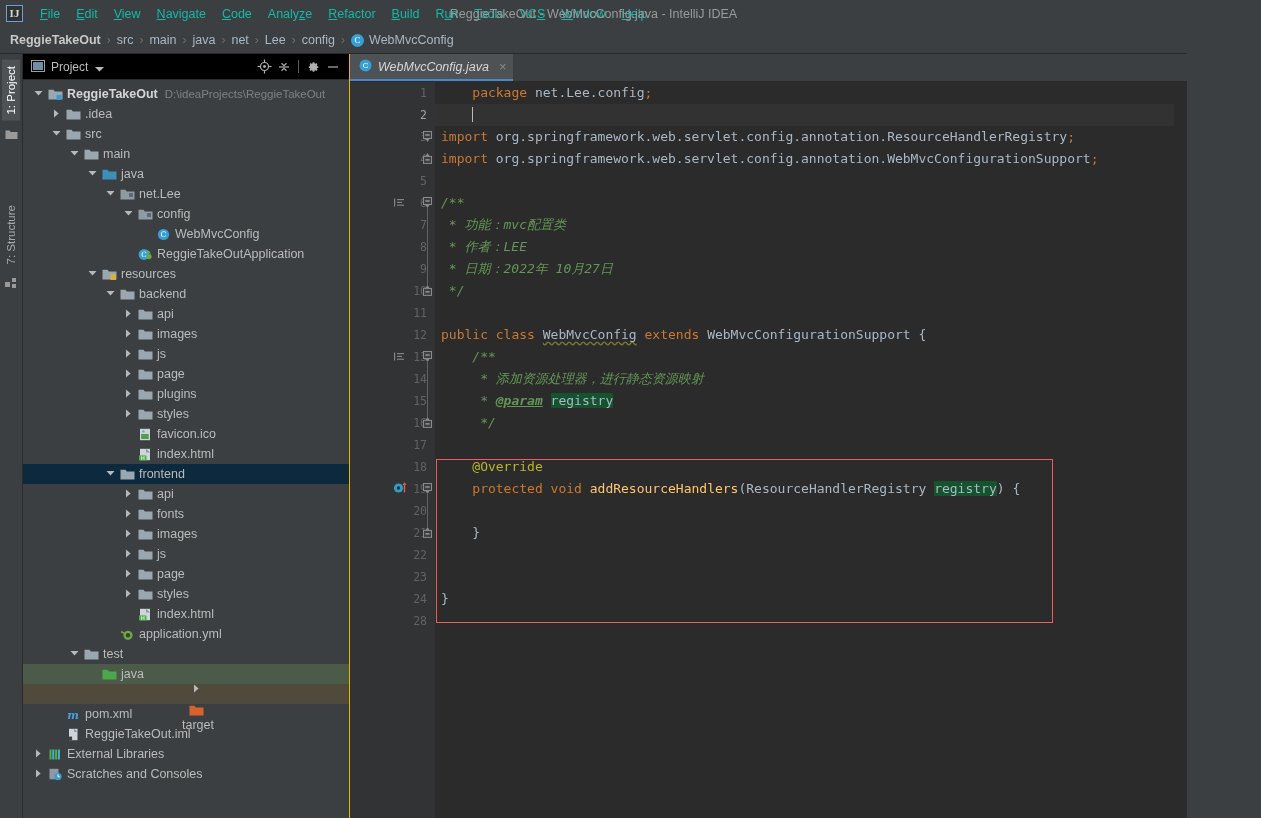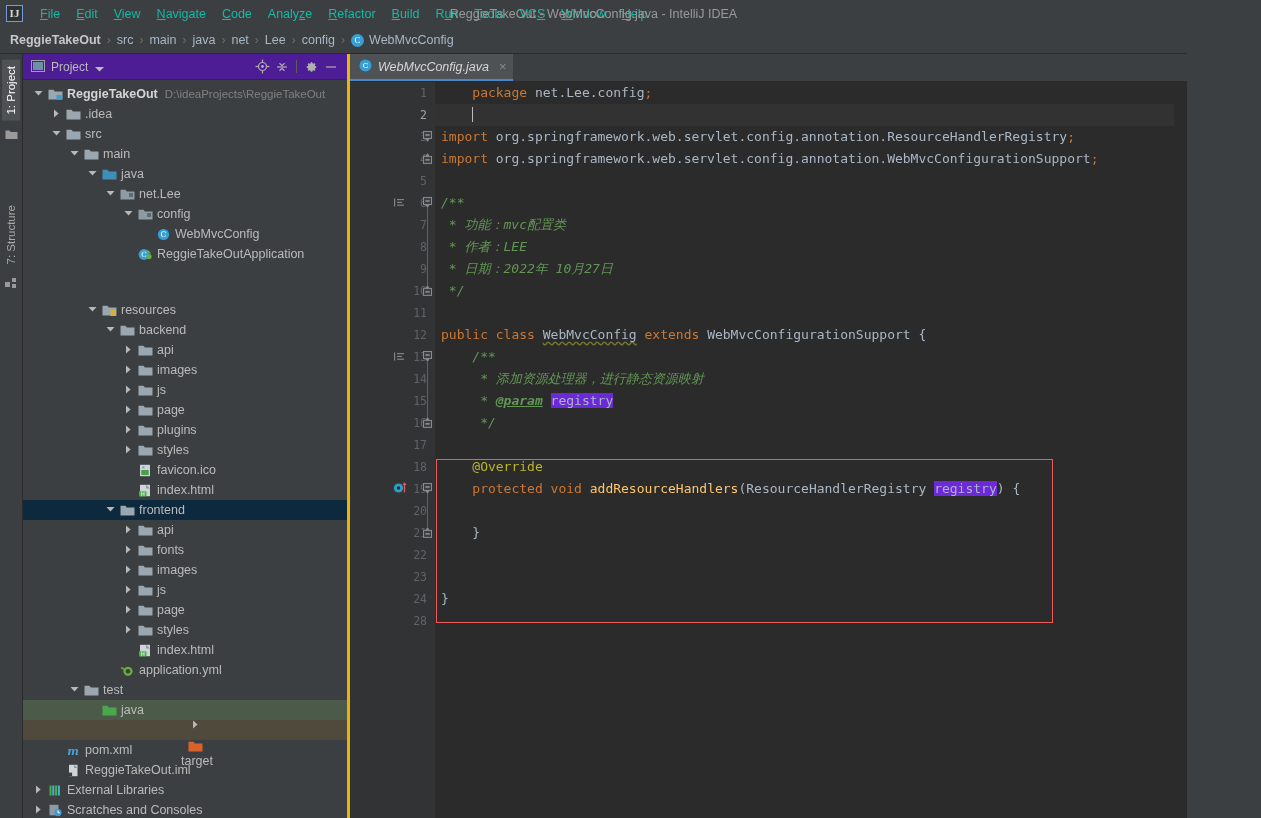--- a/index.html
+++ b/index.html
@@ -56,22 +56,22 @@
   }
   .vtab {
     writing-mode: vertical-rl; transform: rotate(180deg);
     color: #a9a9a9; font-size: 11.5px; padding: 6px 3px; cursor: default; white-space: nowrap;
   }
   .vtab.active { background: #4e5254; color: #ffffff; }
   .strip-ico { margin: 5px 0; }
 
   
   .project-panel {
-    width: 327px; flex: 0 0 327px; background: #4c1d95;
-    display: flex; flex-direction: column; border-right: 3px solid #eab308;
+    width: 327px; flex: 0 0 327px; background: #000000;
+    display: flex; flex-direction: column; border-right: 1px solid #eab308;
   }
   .panel-head {
     height: 26px; display: flex; align-items: center; padding: 0 6px 0 8px;
     flex: 0 0 26px; border-bottom: 1px solid #2b2b2b;
   }
   .panel-title { color: #bbbbbb; font-size: 12px; margin-left: 6px; }
   .panel-head .spacer { flex: 1; }
   .panel-btn { width: 20px; height: 18px; display: flex; align-items: center; justify-content: center; }
   .hdivider { width: 1px; height: 13px; background: #595b5d; margin: 0 4px; }
 
@@ -122,21 +122,21 @@
   }
   .cline { height: 22px; line-height: 22px; white-space: pre; padding-left: 6px; color: #a9b7c6; }
   .cline.cur { background: #323232; }
   .kw { color: #cc7832; }
   .cmt { color: #629755; font-style: italic; }
   .doc-tag { color: #629755; font-style: italic; font-weight: bold; text-decoration: underline; }
   .anno { color: #bbb529; }
   .meth { color: #ffc66d; }
   .plain { color: #a9b7c6; }
   .semi { color: #cc7832; }
-  .hl-param { background: #6d28d9; color: #a9b7c6; }
+  .hl-param { background: #14532d; color: #a9b7c6; }
   .squiggle {
     color: #a9b7c6;
     text-decoration: underline wavy #7a7a33;
     text-underline-offset: 2px;
   }
   .caret {
     display: inline-block; width: 1px; height: 15px; background: #bbbbbb;
     vertical-align: middle; position: relative; top: -1px;
   }
   .redbox {
@@ -355,21 +355,21 @@
             <span class="ticon">
               <svg width="15" height="13" viewBox="0 0 15 13">
                 <circle cx="6" cy="6.5" r="5.4" fill="#389fd6"></circle>
                 <text x="6" y="9.2" font-size="7.2" fill="#fff" text-anchor="middle" font-family="DejaVu Serif, serif">C</text>
                 <path d="M9 2 q4 1 3.6 4.6 -1.6-2.4-4-2.6z" fill="#6aab3c"></path>
                 <circle cx="11" cy="8.6" r="2.6" fill="#6aab3c"></circle>
               </svg>
             </span>
             <span class="tname">ReggieTakeOutApplication</span>
           </div>
-          <div class="trow" style="padding-left: 60px; margin-top: 36px;">
+          <div class="trow" style="padding-left: 60px;">
             <span class="tw"><svg width="9" height="7" viewBox="0 0 9 7">
                 <path d="M0.5 1 L4.5 5.6 L8.5 1z" fill="#b8b8b8"></path>
               </svg></span>
             <span class="ticon">
               <svg width="15" height="13" viewBox="0 0 15 13">
                 <path d="M0.5 1.8h5l1.3 1.6h7.7v8.2H0.5z" fill="#9aa7b0"></path>
                 <rect x="8.5" y="6" width="5.5" height="6" fill="#d4b23c"></rect>
               </svg>
             </span>
             <span class="tname">resources</span>

